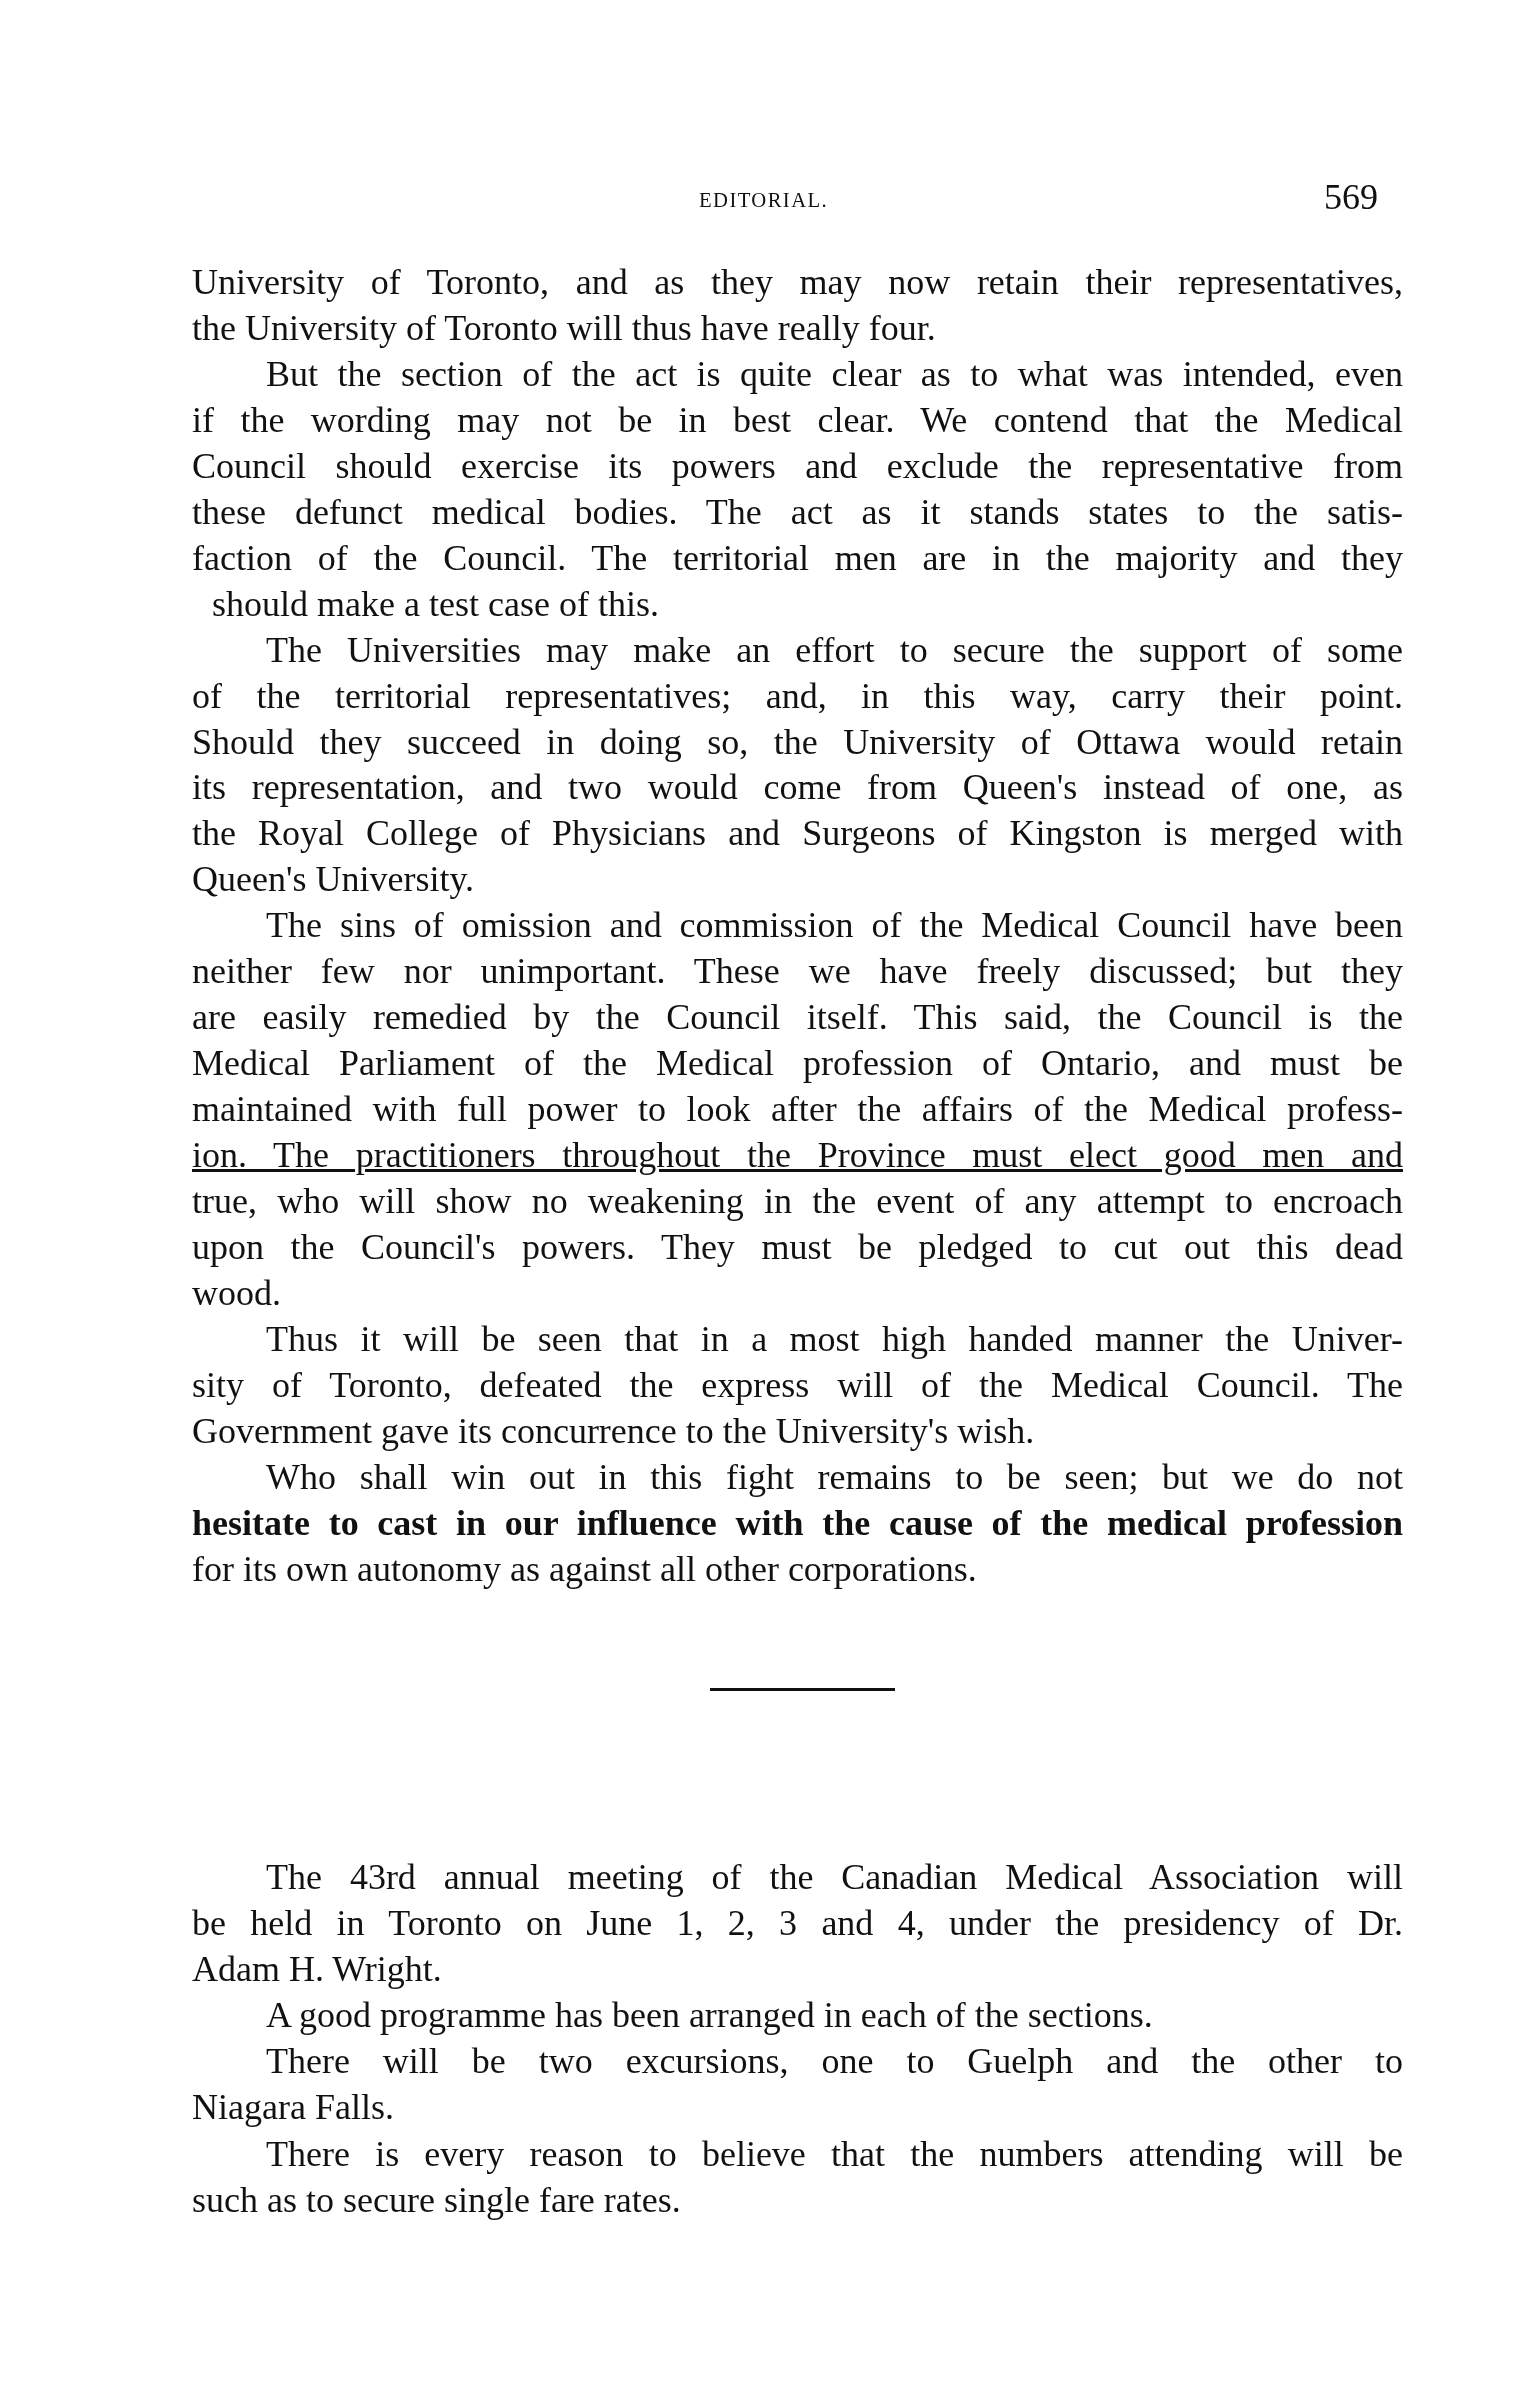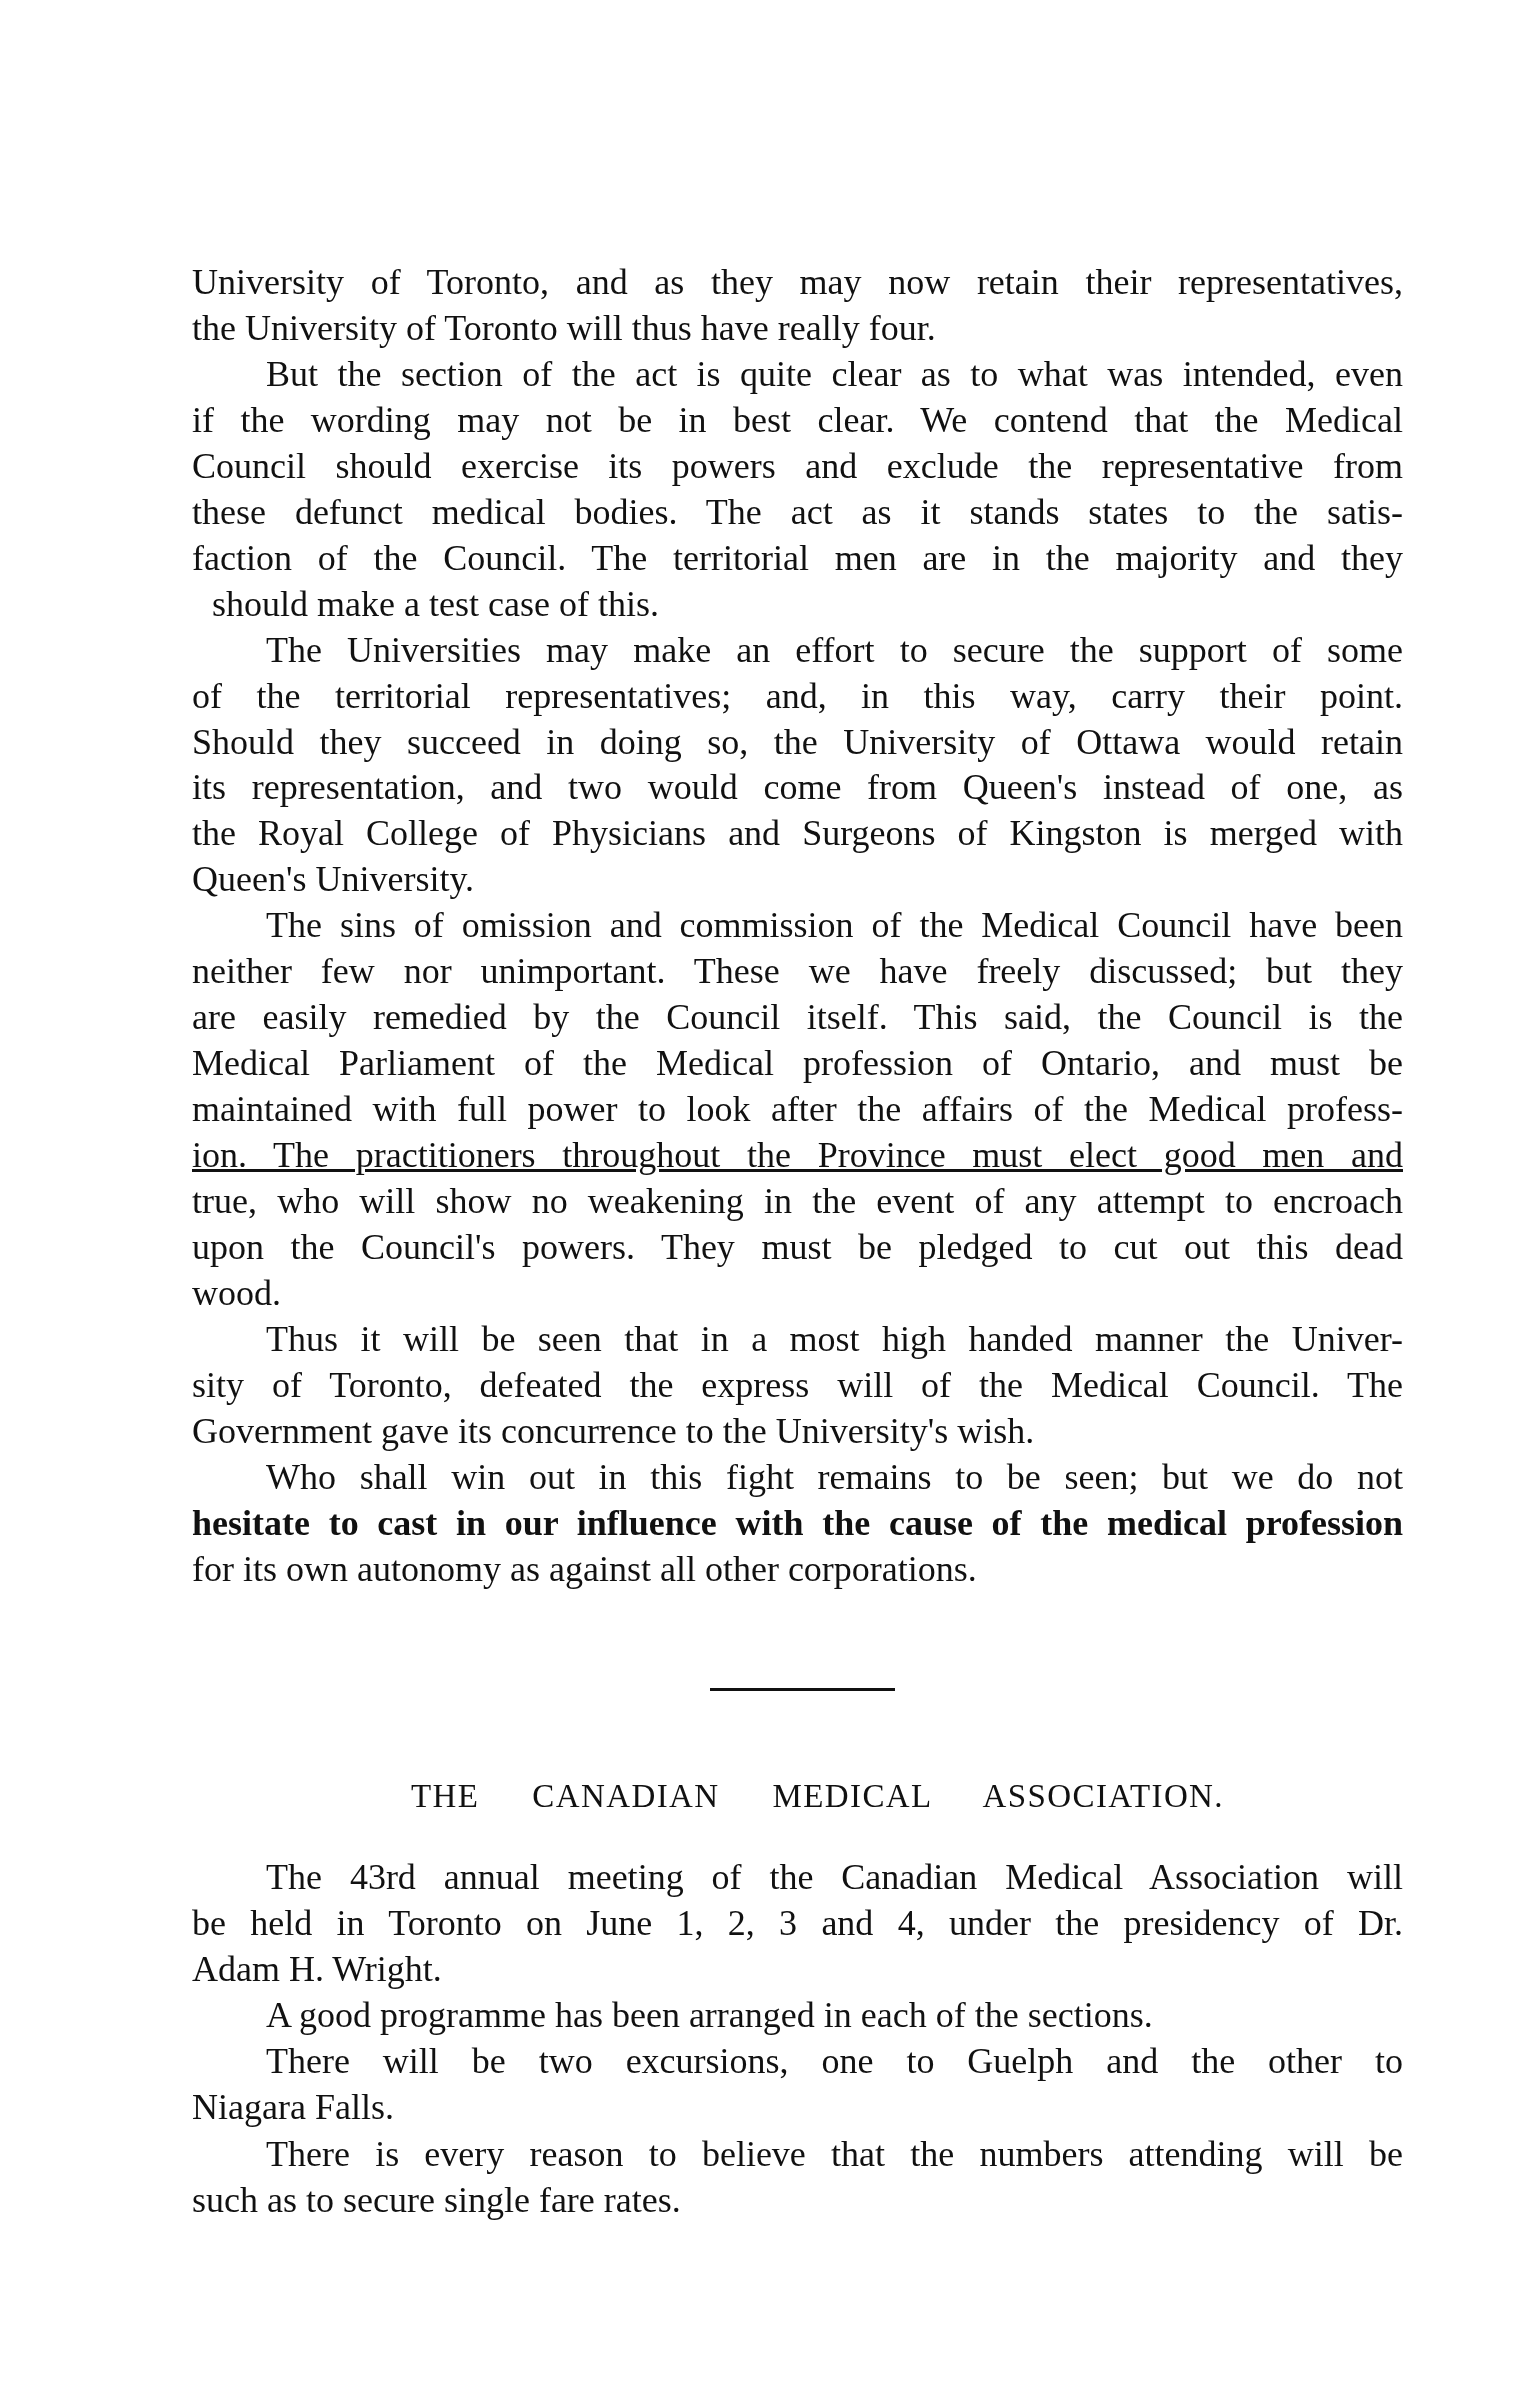--- a/index.html
+++ b/index.html
@@ -38,20 +38,24 @@
     font-family: "Liberation Serif", "DejaVu Serif", serif;
     font-size: 33px; line-height: 34px; letter-spacing: 1.4px;
     text-align: justify; text-align-last: justify; white-space: nowrap;
   }
 </style>
 </head>
 <body>
 
 <div class="page">
 
+  <div class="running-head">
+    <span class="running-title">EDITORIAL.</span>
+    <span class="page-number">569</span>
+  </div>
 
   <div class="column" id="editorial-column">
       <div class="line" style="top: 260px;">University of Toronto, and as they may now retain their representatives,</div>
       <div class="line last" style="top: 306px;">the University of Toronto will thus have really four.</div>
       <div class="line indent" style="top: 352px;">But the section of the act is quite clear as to what was intended, even</div>
       <div class="line" style="top: 398px;">if the wording may not be in best clear.  We contend that the Medical</div>
       <div class="line" style="top: 444px;">Council should exercise its powers and exclude the representative from</div>
       <div class="line" style="top: 490px;">these defunct medical bodies.  The act as it stands states to the satis-</div>
       <div class="line" style="top: 536px;">faction of the Council.  The territorial men are in the majority and they</div>
       <div class="line last" style="top: 582px; margin-left: 20px;">should make a test case of this.</div>
@@ -73,21 +77,20 @@
       <div class="line indent" style="top: 1317px;">Thus it will be seen that in a most high handed manner the Univer-</div>
       <div class="line" style="top: 1363px;">sity of Toronto, defeated the express will of the Medical Council.  The</div>
       <div class="line last" style="top: 1409px;">Government gave its concurrence to the University's wish.</div>
       <div class="line indent" style="top: 1455px;">Who shall win out in this fight remains to be seen; but we do not</div>
       <div class="line" style="top: 1501px; font-weight: bold;">hesitate to cast in our influence with the cause of the medical profession</div>
       <div class="line last" style="top: 1547px;">for its own autonomy as against all other corporations.</div>
     </div>
 
   <div class="rule"></div>
 
-  <div class="section-heading">THE CANADIAN MEDICAL ASSOCIATION.</div>
 
   <div class="column" id="section-column">
       <div class="line indent" style="top: 1855px;">The 43rd annual meeting of the Canadian Medical Association will</div>
       <div class="line" style="top: 1901px;">be held in Toronto on June 1, 2, 3 and 4, under the presidency of Dr.</div>
       <div class="line last" style="top: 1947px;">Adam H. Wright.</div>
       <div class="line indent last" style="top: 1993px;">A good programme has been arranged in each of the sections.</div>
       <div class="line indent" style="top: 2039px;">There will be two excursions, one to Guelph and the other to</div>
       <div class="line last" style="top: 2085px;">Niagara Falls.</div>
       <div class="line indent" style="top: 2132px;">There is every reason to believe that the numbers attending will be</div>
       <div class="line last" style="top: 2178px;">such as to secure single fare rates.</div>

